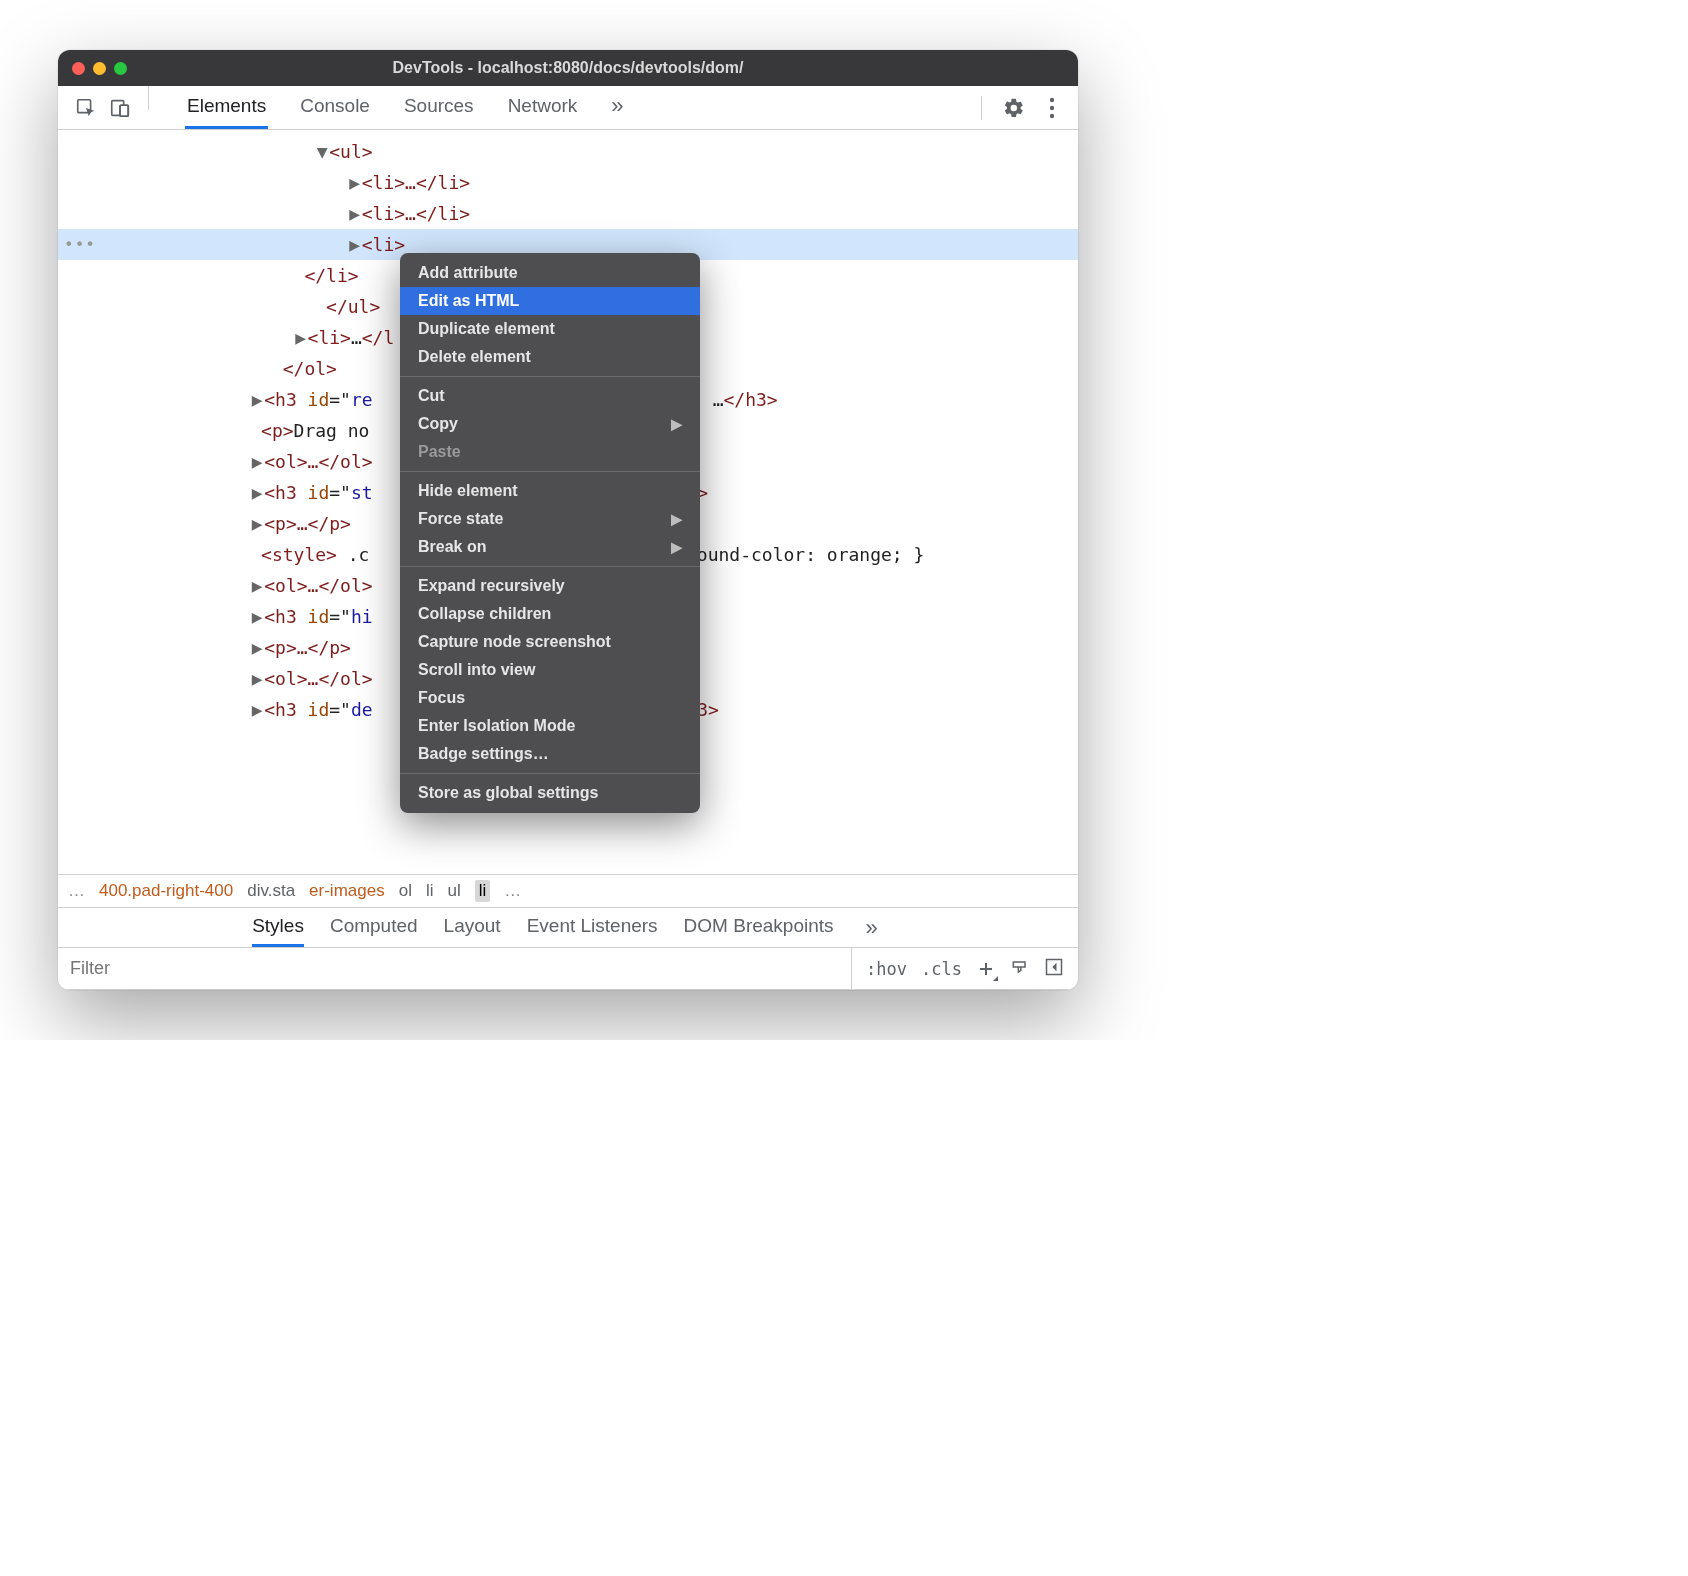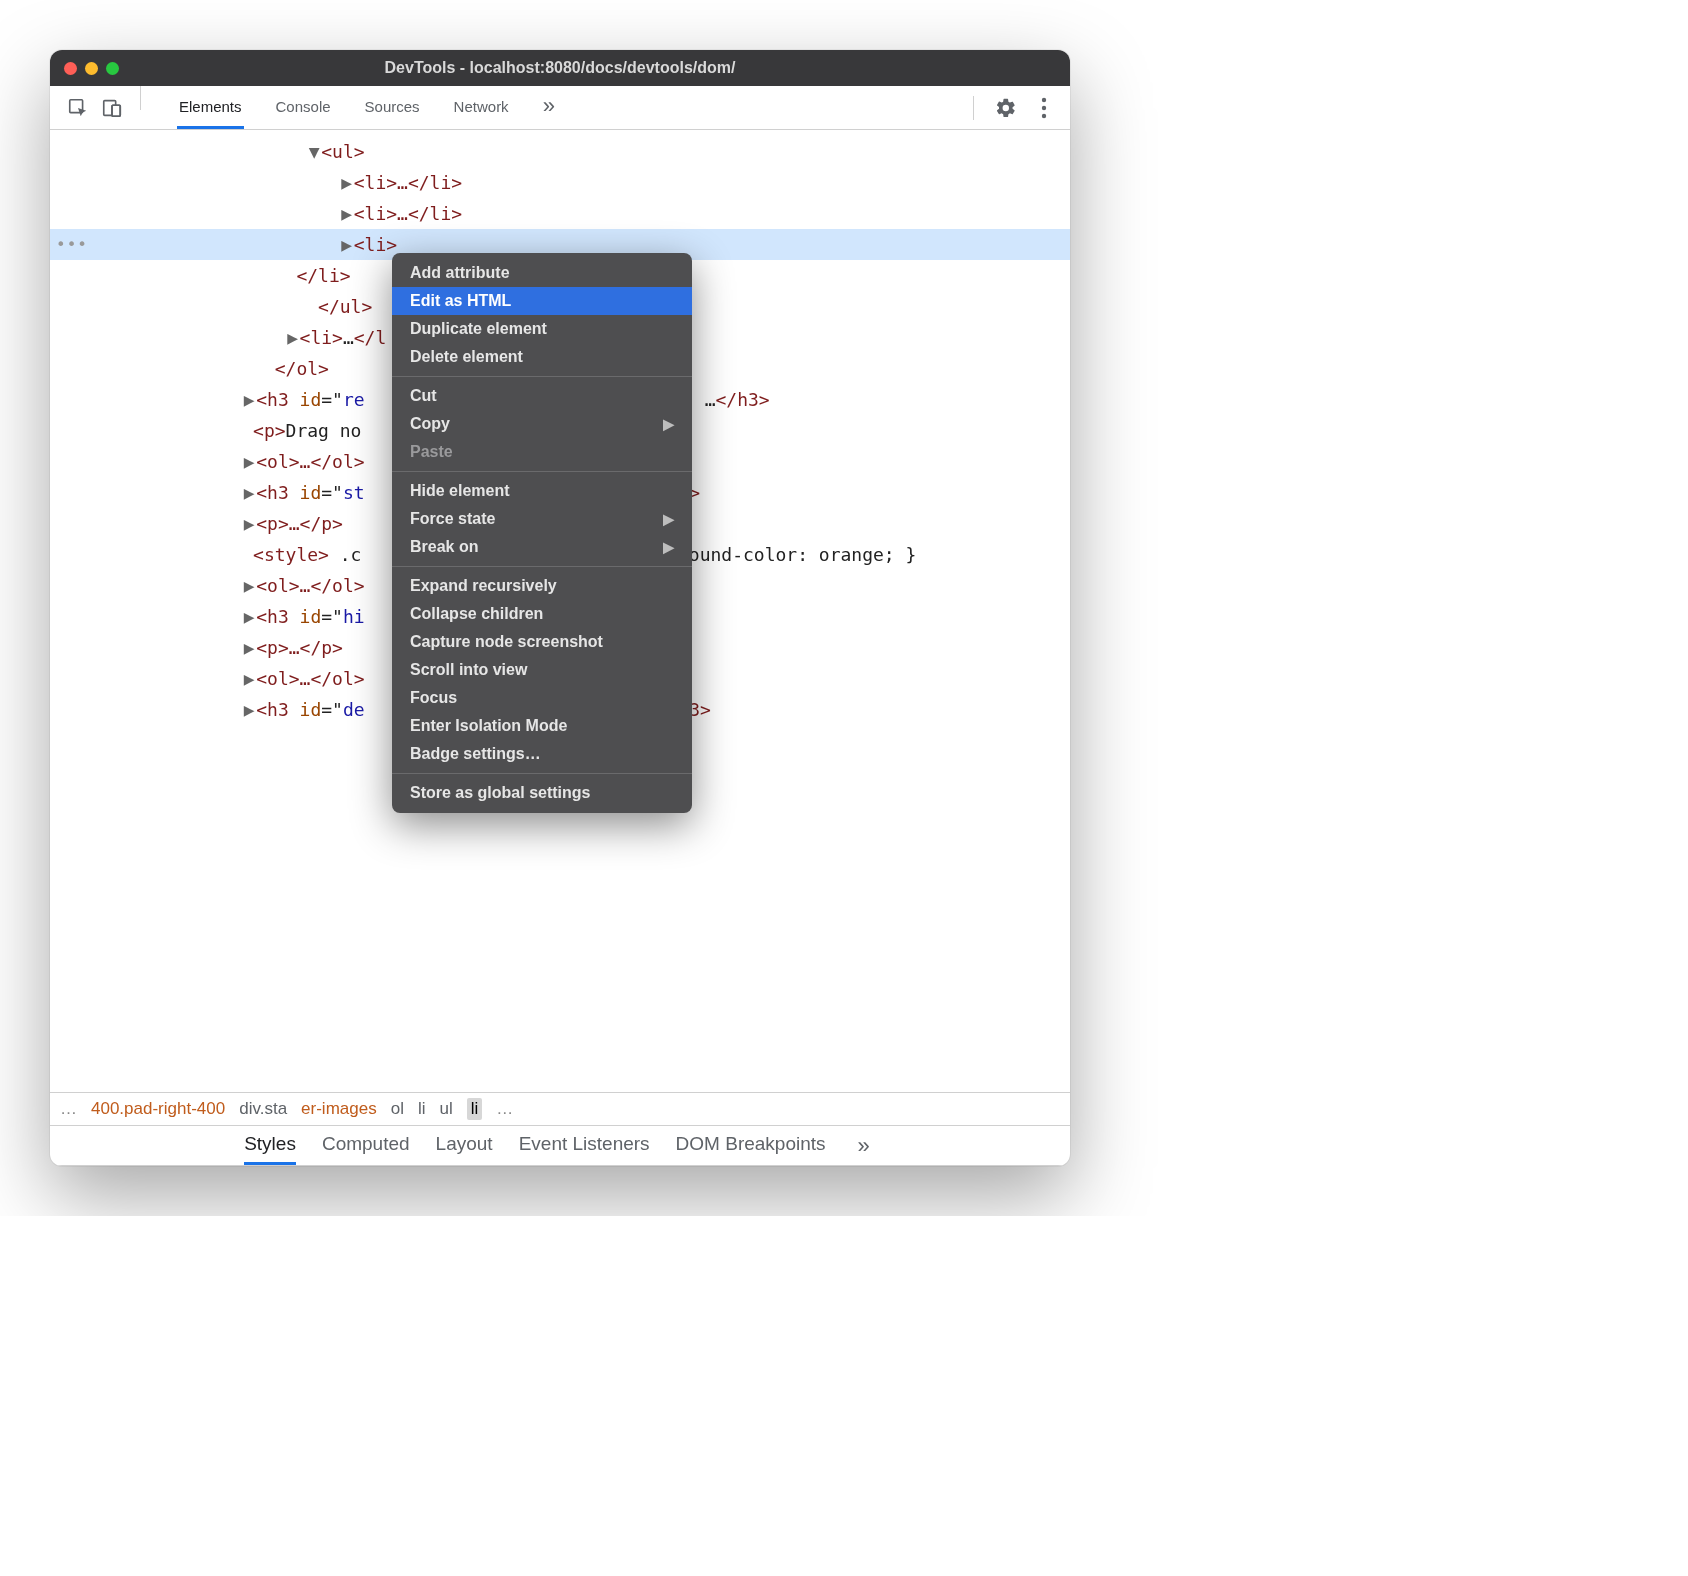--- a/index.html
+++ b/index.html
@@ -4,28 +4,29 @@
 <style>
   * { box-sizing: border-box; }
   body {
     margin: 0;
     padding: 50px;
     background: #fff;
     font-family: -apple-system, BlinkMacSystemFont, "Segoe UI", Helvetica, Arial, sans-serif;
   }
   .window {
     width: 1020px;
-    height: 1116px;
+    height: 940px;
     background: #fff;
     border-radius: 12px;
     box-shadow: 0 30px 80px rgba(0,0,0,0.35), 0 0 0 1px rgba(0,0,0,0.05);
     overflow: hidden;
     display: flex;
     flex-direction: column;
     position: relative;
+    margin-left: 8px;
   }
   .titlebar {
     background: #38383a;
     height: 36px;
     display: flex;
     align-items: center;
     padding: 0 14px;
     position: relative;
   }
   .traffic-lights { display: flex; gap: 8px; }
@@ -47,21 +48,21 @@
     display: flex;
     align-items: stretch;
     padding: 0 8px;
   }
   .toolbar-left { display:flex; align-items:center; gap: 6px; padding: 0 6px;}
   .tool-icon { width:28px; height:28px; display:flex; align-items:center; justify-content:center; color:#5f6368; border-radius:2px;}
   .tool-icon svg { stroke:#5f6368; }
   .tabs { display:flex; align-items:stretch; margin-left: 28px; gap: 30px;}
   .tab {
     display:flex; align-items:center;
-    font-size: 15px;
+    font-size: 19px;
     color:#5f6368;
     cursor:pointer;
     border-bottom: 3px solid transparent;
     padding: 0 2px;
   }
   .tab.active { color:#202124; border-bottom-color:#1a73e8; font-weight:500;}
   .toolbar-right { margin-left:auto; display:flex; align-items:center; gap:10px; padding-right:4px;}
   .sep { width:1px; height:24px; background:#d0d0d0; margin:0 8px;}
   .gear, .kebab { width:28px; height:28px; display:flex; align-items:center; justify-content:center; color:#5f6368;}
   .dom-panel {
@@ -233,20 +234,45 @@
 
   <div class="styles-tabs">
     <div class="stab active">Styles</div>
     <div class="stab">Computed</div>
     <div class="stab">Layout</div>
     <div class="stab">Event Listeners</div>
     <div class="stab">DOM Breakpoints</div>
     <div class="more">»</div>
   </div>
 
+  <div class="filter-row">
+    <input class="filter-input" placeholder="Filter" style="">
+    <div class="filter-btns">
+      <span class="btn">:hov</span>
+      <span class="btn">.cls</span>
+      <span class="btn plus-wrap">
+        <svg width="18" height="18" viewBox="0 0 18 18" stroke="#5f6368" stroke-width="2">
+            <path d="M9 3v12M3 9h12"></path>
+          </svg>
+        <span class="plus-corner"></span>
+      </span>
+      <span class="btn">
+        <svg width="20" height="20" viewBox="0 0 24 24" fill="none" stroke="#5f6368" stroke-width="1.8">
+            <path d="M4 6h14v6H4z"></path>
+            <path d="M10 12v6l3-2v-4"></path>
+          </svg>
+      </span>
+      <span class="btn">
+        <svg width="20" height="20" viewBox="0 0 24 24" fill="none" stroke="#5f6368" stroke-width="1.8">
+            <rect x="3" y="3" width="18" height="18"></rect>
+            <path d="M15 7l-5 5 5 5" fill="#5f6368" stroke="none"></path>
+          </svg>
+      </span>
+    </div>
+  </div>
 
   <div class="ctx">
     <div class="ctx-item">
         <span>Add attribute</span>
       </div>
     <div class="ctx-item highlight">
         <span>Edit as HTML</span>
       </div>
     <div class="ctx-item">
         <span>Duplicate element</span>

